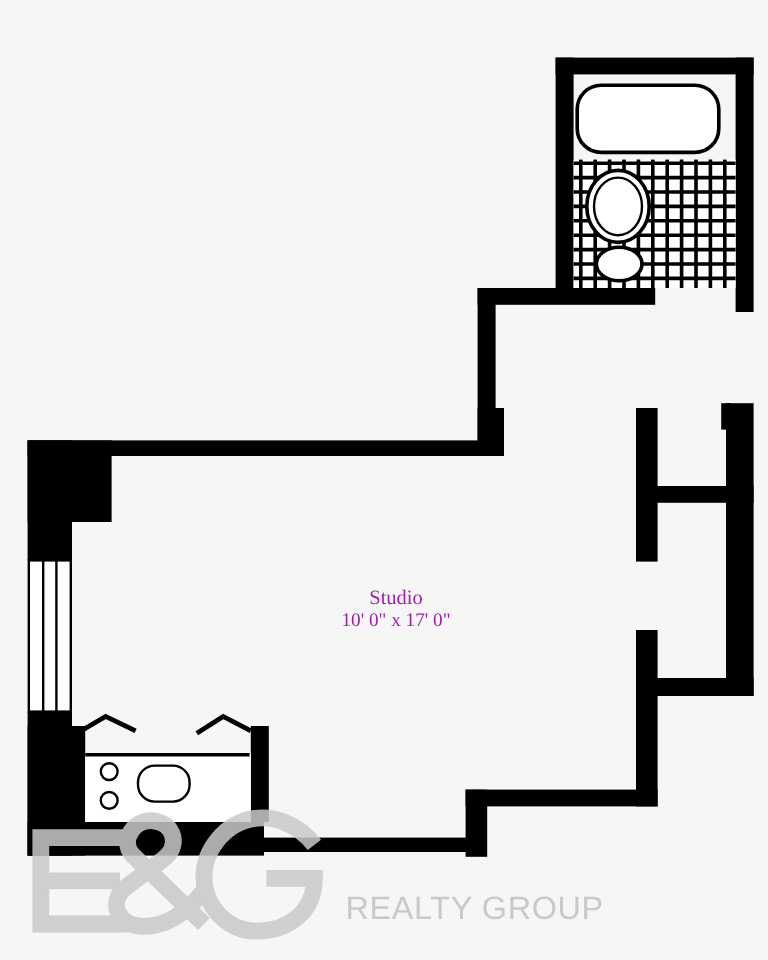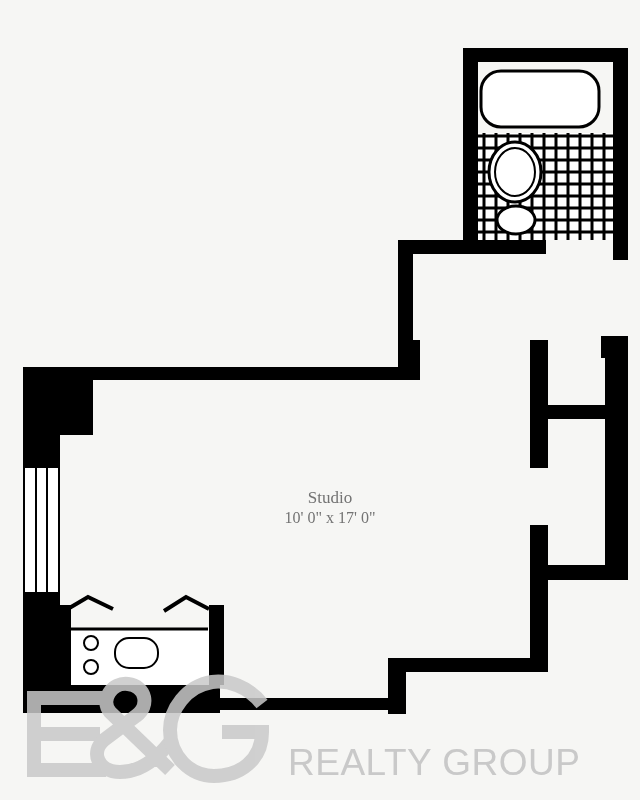--- a/index.html
+++ b/index.html
@@ -7,29 +7,29 @@
       width: 640px; height: 800px; overflow: hidden;
       background: #f6f6f4;
       position: relative;
     }
     .plan { position: absolute; left: 0; top: 0; width: 640px; height: 800px; }
     .room-label {
       position: absolute;
       left: 230px; top: 488px; width: 200px;
       text-align: center;
       font-family: "Liberation Serif", "DejaVu Serif", serif;
-      color: #737373;
+      color: #a21caf;
       line-height: 20px;
     }
     .room-label .name { font-size: 17px; display: block; }
     .room-label .dims { font-size: 16px; display: block; }
     .wm-text {
       position: absolute; left: 288px; top: 742px;
       font-family: "Liberation Sans", "DejaVu Sans", sans-serif;
-      font-size: 37px; color: #c9c9c9; letter-spacing: 0.5px;
+      font-size: 27px; color: #c9c9c9; letter-spacing: 0.5px;
     }
   </style>
 </head>
 <body>
 
 <svg class="plan" viewBox="0 0 640 800" width="640" height="800">
 
   <g fill="#000">
     <rect x="463" y="48" width="165" height="14"></rect>
     <rect x="463" y="48" width="15" height="195"></rect>

